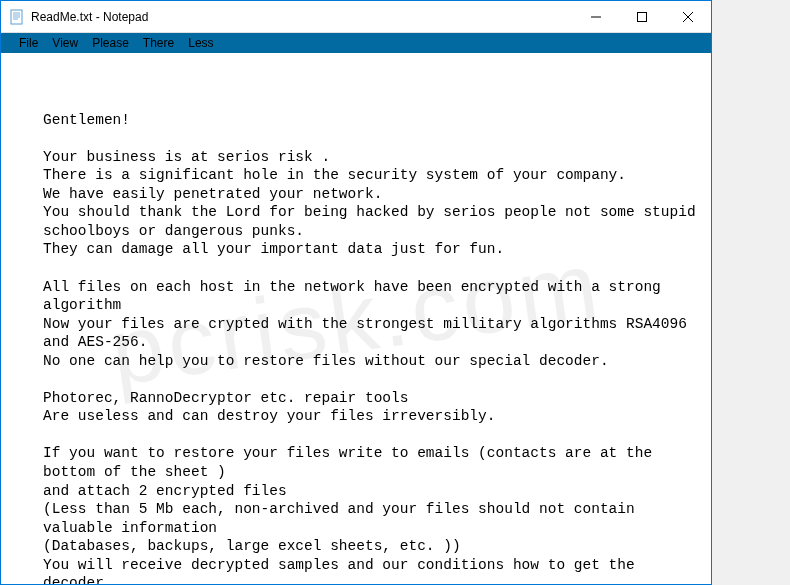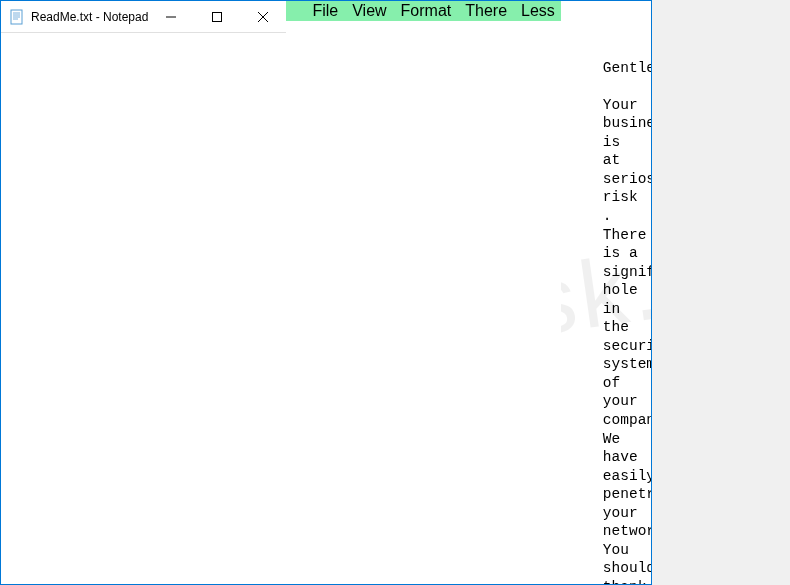--- a/index.html
+++ b/index.html
@@ -8,26 +8,26 @@
       box-sizing: border-box;
     }
     body {
       font-family: 'Segoe UI', Tahoma, sans-serif;
       background: #f0f0f0;
       width: 790px;
       height: 585px;
       overflow: hidden;
     }
     .window {
-      width: 652px;
+      width: 712px;
       height: 585px;
       background: white;
       border: 1px solid #0078d7;
       display: flex;
-      flex-direction: row;
+      flex-direction: column;
     }
     .titlebar {
       height: 32px;
       background: white;
       display: flex;
       align-items: center;
       justify-content: space-between;
       border-bottom: 1px solid #e0e0e0;
     }
     .titlebar-left {
@@ -59,24 +59,24 @@
       justify-content: center;
       cursor: pointer;
       font-family: 'Segoe MDL2 Assets', sans-serif;
       font-size: 10px;
       color: #000;
     }
     .menubar {
       height: 20px;
       display: flex;
       align-items: center;
-      padding-left: 20px;
+      padding-left: 12px;
       gap: 2px;
-      font-size: 16px;
-      background: #86efac;
+      font-size: 12px;
+      background: #0369a1;
     }
     .menu-item {
       padding: 1px 6px;
       cursor: pointer;
     }
     .content {
       flex: 1;
       padding: 2px 6px;
       font-family: Consolas, 'Courier New', monospace;
       font-size: 14.5px;
@@ -139,21 +139,21 @@
             <line x1="0" y1="0" x2="10" y2="10" stroke="#000" stroke-width="1"></line>
             <line x1="10" y1="0" x2="0" y2="10" stroke="#000" stroke-width="1"></line>
           </svg>
       </div>
     </div>
   </div>
 
   <div class="menubar">
     <span class="menu-item">File</span>
     <span class="menu-item">View</span>
-    <span class="menu-item">Format</span>
+    <span class="menu-item">Please</span>
     <span class="menu-item">There</span>
     <span class="menu-item">Less</span>
   </div>
 
   <div class="content">
     <div class="watermark">pcrisk.com</div>
     <div class="text-content">Gentlemen!
 
 Your business is at serios risk .
 There is a significant hole in the security system of your company.

